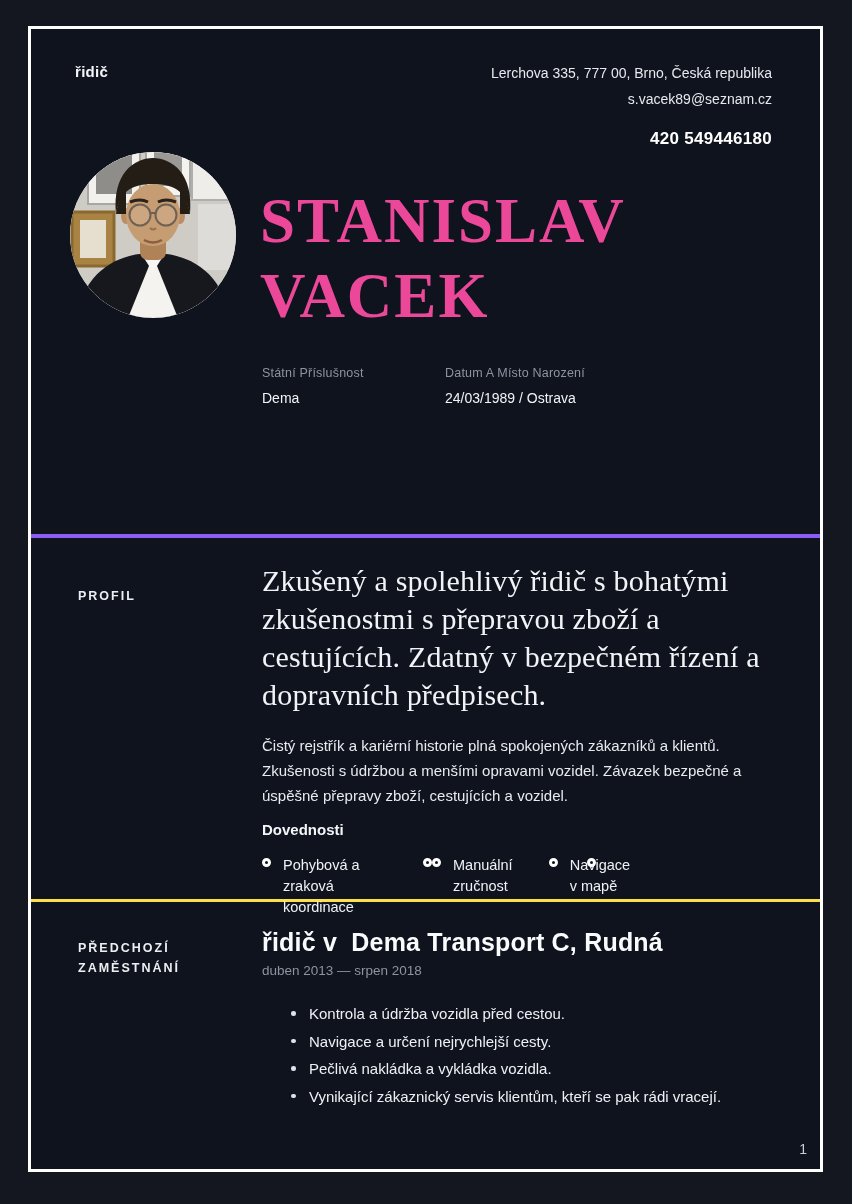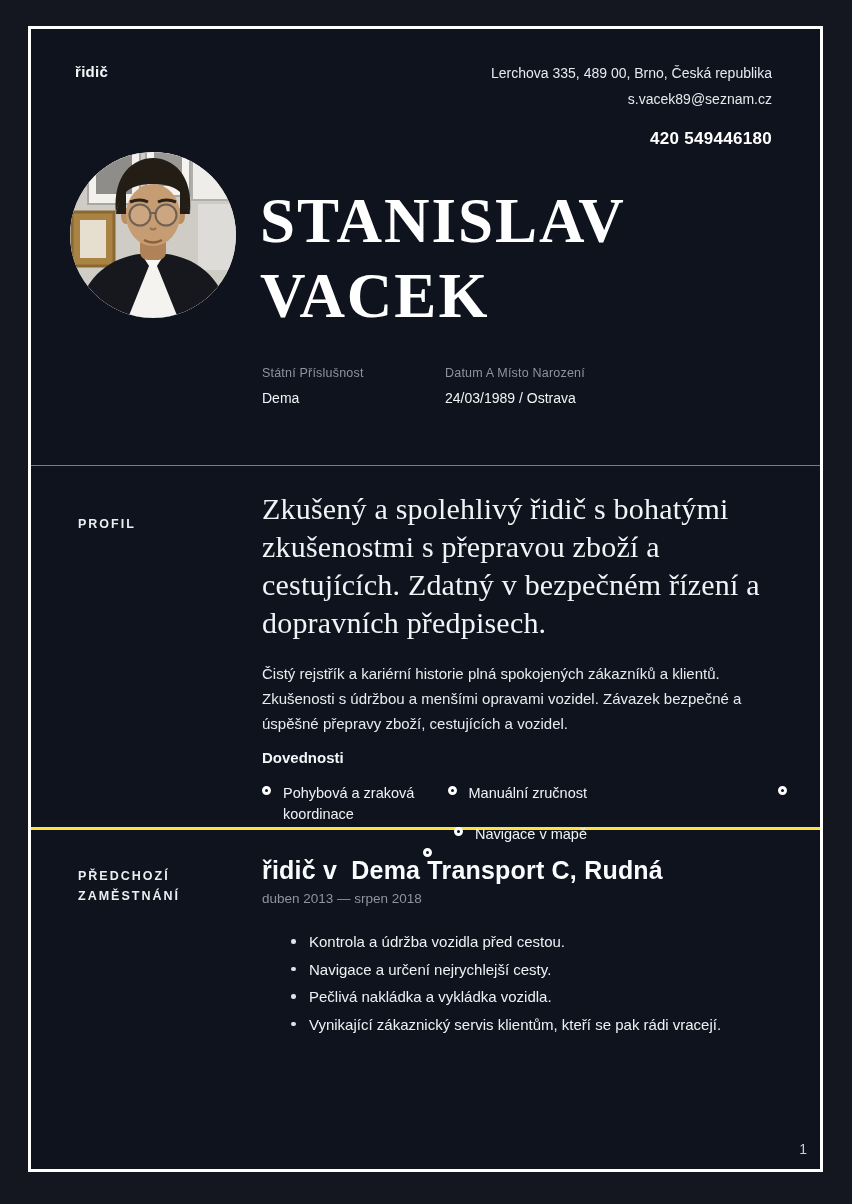--- a/index.html
+++ b/index.html
@@ -12,21 +12,21 @@
     overflow:hidden;
   }
   .frame {
     position:absolute; left:28px; top:26px;
     width:795px; height:1146px;
     border:3px solid #ffffff;
     background:#0e131e;
     display:flex; flex-direction:column;
   }
   .section { position:relative; width:100%; }
-  .section-header { height:437px; border-bottom:1px solid #8b5cf6; }
+  .section-header { height:509px; border-bottom:4px solid #8b5cf6; }
   .section-profile { height:364px; border-bottom:3px solid #fde047; }
   .section-work { flex:1;border-radius:24px; }
 
   
   .job-label {
     position:absolute; left:44px; top:34px;
     font-size:15px; font-weight:700; letter-spacing:.3px; color:#f4f5f7;
   }
   .contact {
     position:absolute; right:48px; top:31px;
@@ -41,21 +41,21 @@
   .avatar {
     position:absolute; left:39px; top:123px;
     width:166px; height:166px; border-radius:50%; overflow:hidden;
     background:#cfccc6;
   }
   .avatar svg { display:block; width:100%; height:100%; }
   .name {
     position:absolute; left:229px; top:155px;
     font-family:"Liberation Serif","DejaVu Serif",serif;
     font-weight:700; font-size:63px; line-height:75px;
-    letter-spacing:2px; color:#ffffff;
+    letter-spacing:2px; color:#ec4899;
   }
   .meta { position:absolute; left:231px; top:337px; display:flex; }
   .meta-col { width:183px; }
   .meta-label { font-size:12.5px; color:#8d93a0; letter-spacing:.2px; }
   .meta-value { margin-top:10px; font-size:14px; color:#f2f3f5; }
 
   
   .side-label {
     position:absolute; left:47px;
     font-size:12.5px; font-weight:700; letter-spacing:2px;
@@ -70,21 +70,21 @@
     color:#f2f3f6; letter-spacing:.2px; width:540px;
   }
   .description {
     margin-top:19px; font-size:15px; line-height:25px;
     color:#e8eaee; width:525px;
   }
   .skills-title { margin-top:13px; font-size:15px; font-weight:700; color:#f4f5f7; }
   .skills {
     margin-top:17px; display:flex; gap:0;
   }
-  .skill-col { display:flex; flex-direction:column; gap:20px;align-items:flex-end; }
+  .skill-col { display:flex; gap:36px; }
   .skill-col-1 { width:170px; }
   .skill-col-2 { width:155px; }
   .skill-col-3 { width:200px; }
   .skill { display:flex; gap:12px; }
   .ring {
     width:9px; height:9px; border:3.5px solid #ffffff; border-radius:50%;
     flex-shrink:0; margin-top:3px;
   }
   .skill-text { font-size:14.5px; line-height:21px; color:#eff1f4; }
 
@@ -111,21 +111,21 @@
 </style>
 </head>
 <body>
 
 <div class="frame">
 
   <div class="section section-header">
     <div class="job-label">řidič</div>
 
     <div class="contact">
-      <div class="line">Lerchova 335, 489 00, Brno, Česká republika</div>
+      <div class="line">Lerchova 335, 777 00, Brno, Česká republika</div>
       <div class="line"><a href="#" class="email">s.vacek89@seznam.cz</a></div>
       <div class="phone">420 549446180</div>
     </div>
 
     <div class="avatar">
       <svg viewBox="0 0 166 166" xmlns="http://www.w3.org/2000/svg">
         <defs>
             <clipPath id="c">
               <circle cx="83" cy="83" r="83"></circle>
             </clipPath>

